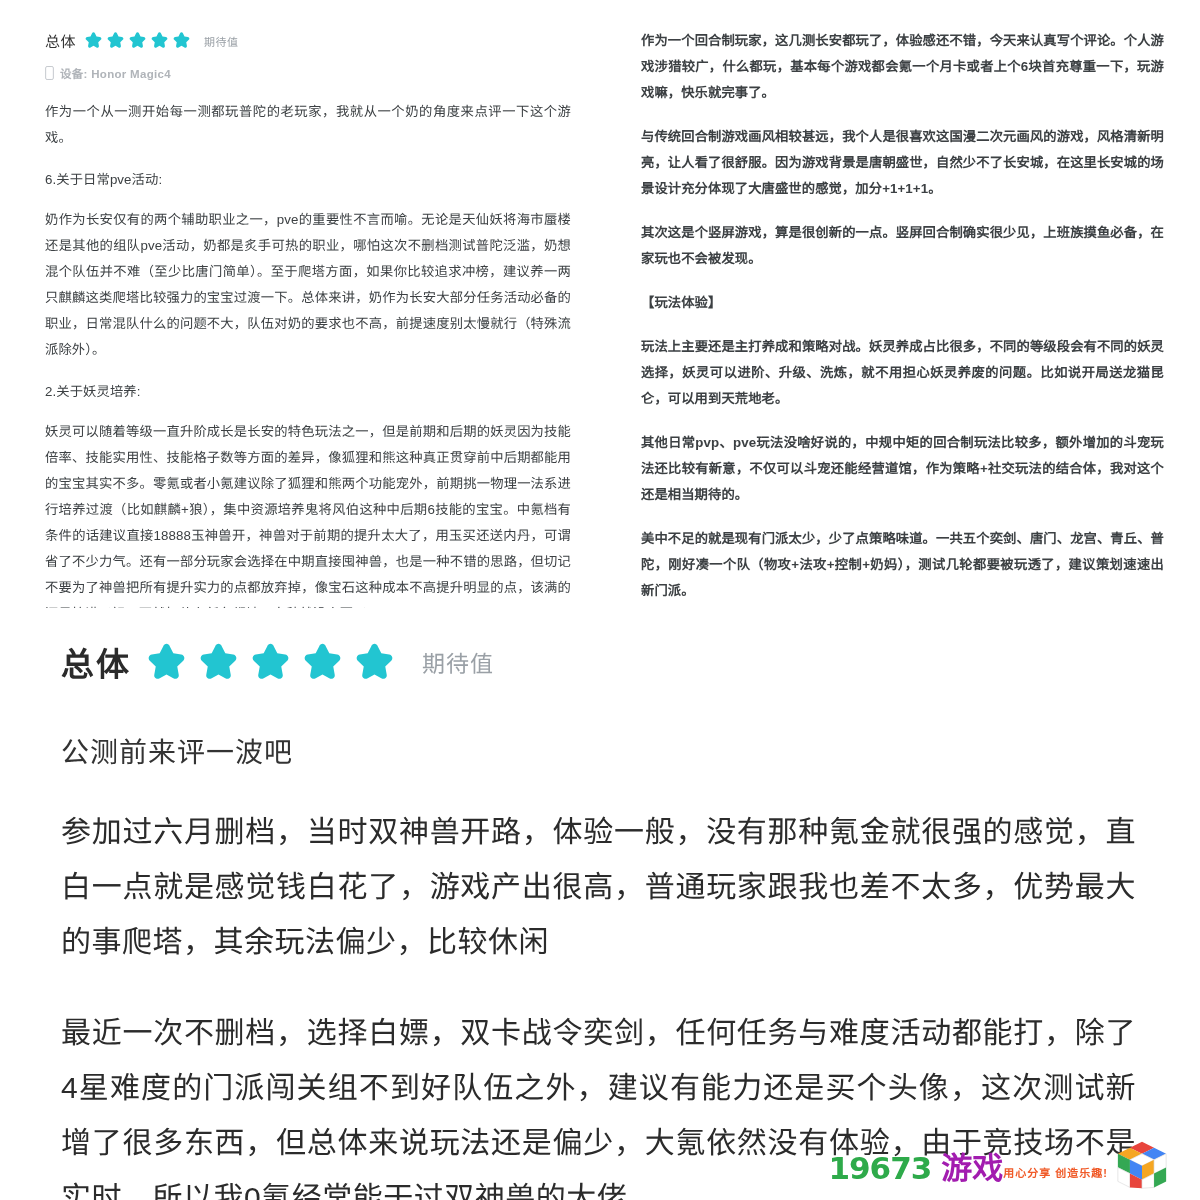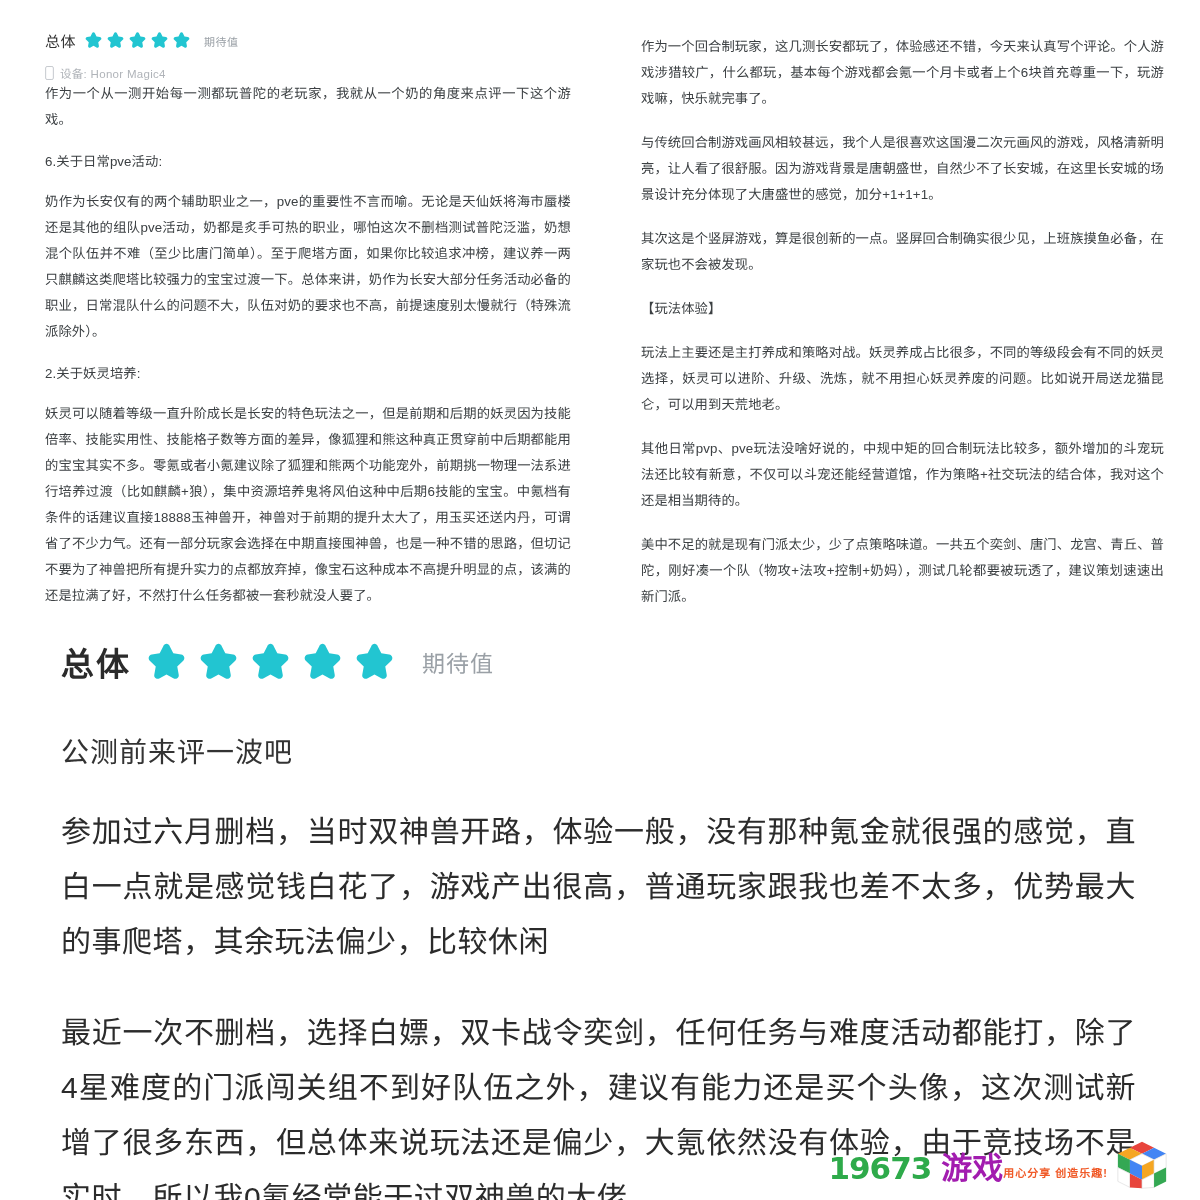--- a/index.html
+++ b/index.html
@@ -54,35 +54,36 @@
 
   .device-row {
     display: flex;
     align-items: center;
     gap: 6px;
     padding: 14px 0 0 17px;
     font-size: 11.5px;
     color: #b0b4b9;
   }
   .device-icon { width: 9px; height: 14px; display: block; }
-  .device-text { letter-spacing: .3px; }
+  .device-text { letter-spacing: .3px; font-weight: bold; }
 
   .body-text {
     padding: 0 14px 0 17px;
+    margin-top: 18px;
   }
   .para {
     font-size: 13.3px;
     line-height: 26px;
     color: #3c4043;
     margin: 0 0 16px 0;
     text-align: justify;
     letter-spacing: .1px;
   }
   .para.heading { margin-bottom: 14px; }
-  .col-right .body-text { margin-top: 24px; padding: 0 12px 0 16px; }
+  .col-right .body-text { padding: 0 12px 0 16px; font-weight: bold; }
   .col-right .para { margin-bottom: 18px; }
 
   
   .panel-bottom {
     position: absolute;
     left: 28px; top: 608px;
     width: 1148px; height: 586px;
     background: #ffffff;
   }
   .rating-row-big {

